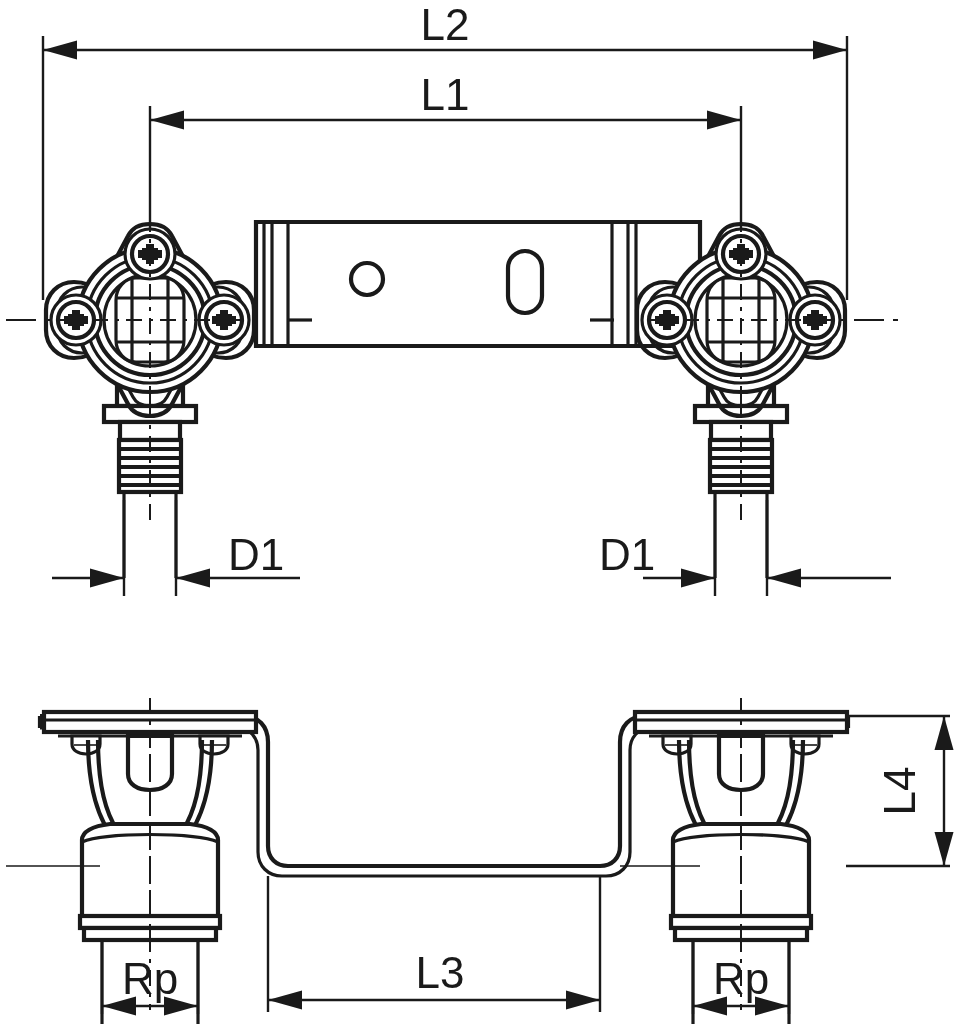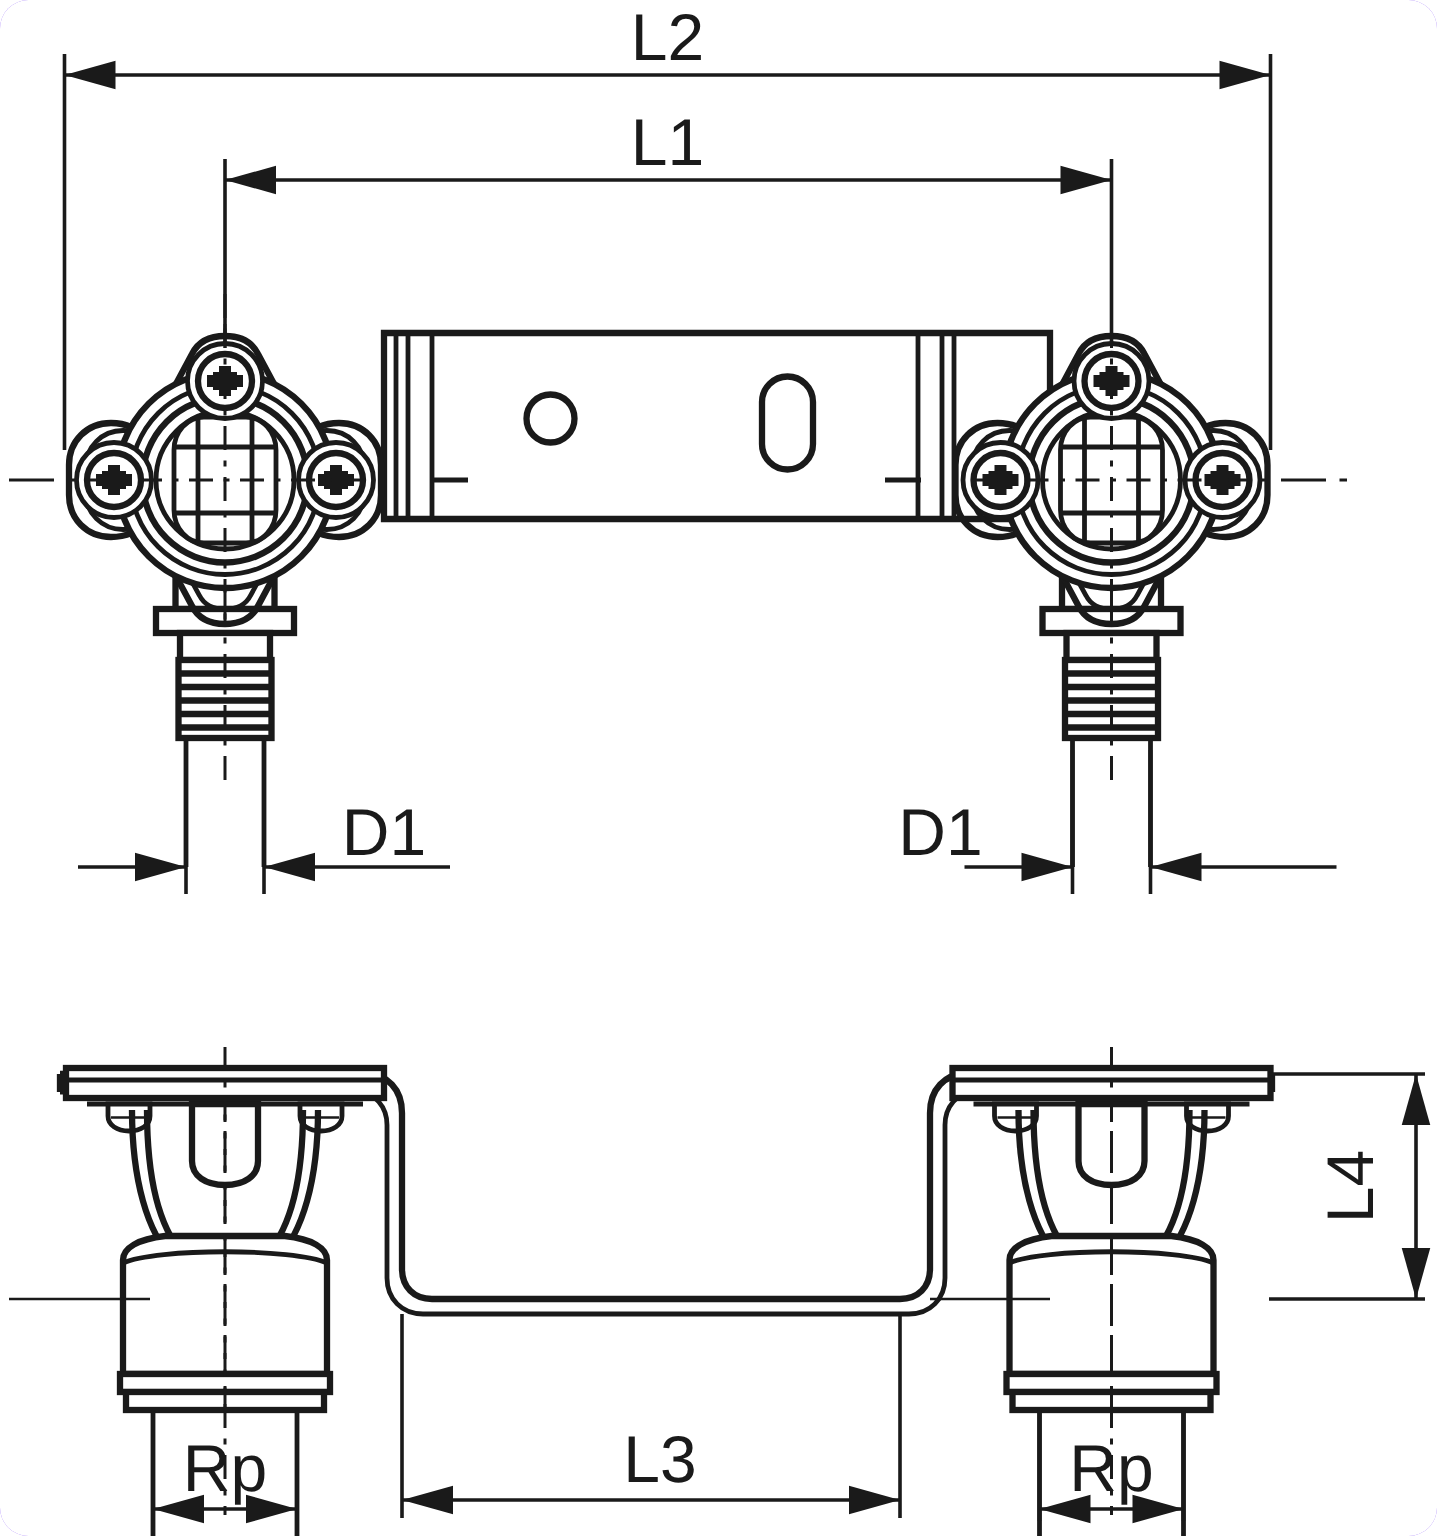--- a/index.html
+++ b/index.html
@@ -10,21 +10,20 @@
   }
   body {
     font-family: "Liberation Sans", sans-serif;
   }
   #drawing-root {
     position: relative;
     width: 958px;
     height: 1024px;
     background: #8b5cf6;
     overflow: hidden;
-    border-radius: 19px;
   }
   #drawing-svg {
     display: block;
     width: 958px;
     height: 1024px;
   }
   .dim-label {
     font-family: "Liberation Sans", sans-serif;
     font-size: 44px;
     fill: #1a1a1a;

